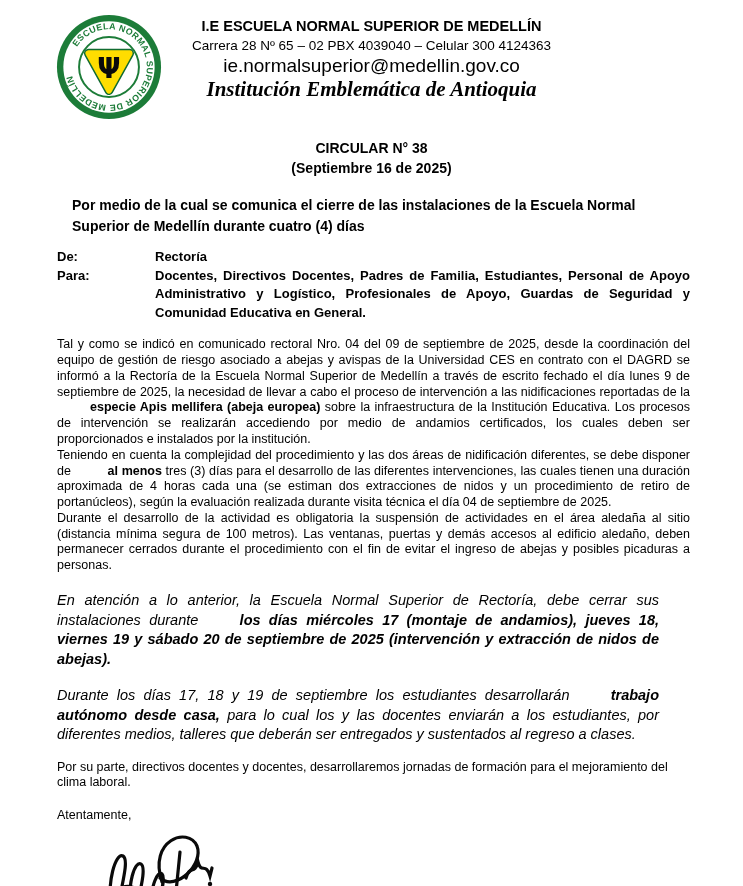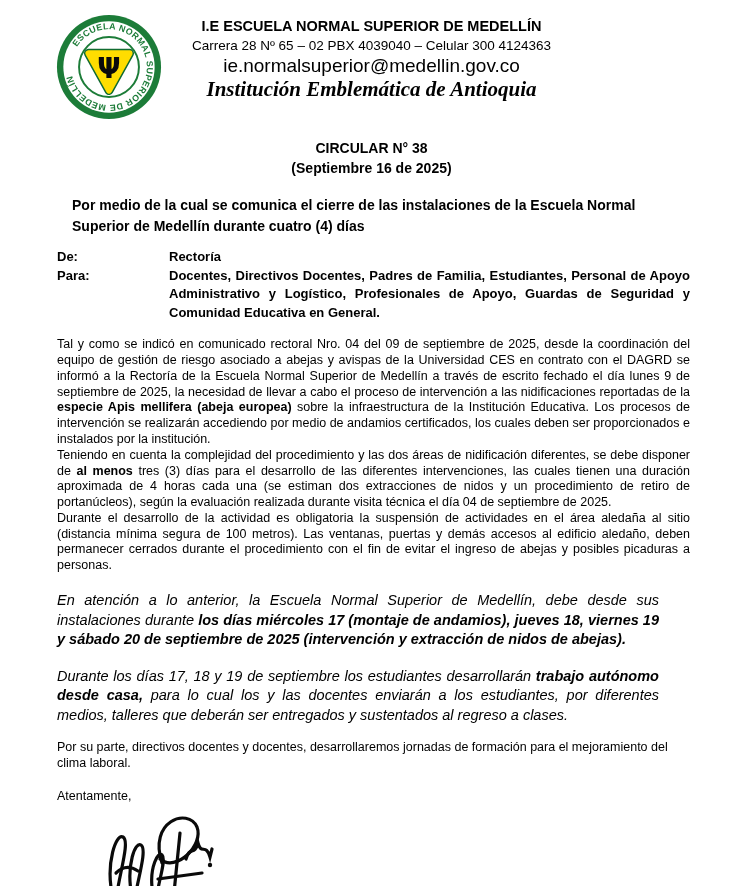--- a/index.html
+++ b/index.html
@@ -46,21 +46,21 @@
     line-height: 21px;
   }
   
   .meta {
     margin: 11px 53px 0 57px;
     font-weight: bold;
     font-size: 13px;
     line-height: 18.5px;
   }
   .meta .row { display: flex; }
-  .meta .label { flex: none; width: 112px; }
+  .meta .label { flex: none; width: 98px; }
   .meta .value { flex: 1; text-align: justify; }
   
   .body-block {
     margin: 15px 53px 0 57px;
     font-size: 12.5px;
     line-height: 15.8px;
     text-align: justify;
   }
   .body-block p { margin: 0; }
   .italic-para {
@@ -71,21 +71,21 @@
     text-align: justify;
   }
   .plain-para {
     margin: 15px 53px 0 57px;
     font-size: 12.5px;
     line-height: 15.8px;
     text-align: left;
   }
   .closing { margin: 17px 53px 0 57px; font-size: 12.5px; }
   .signature-wrap { margin: 4px 0 0 100px; height: 70px; }
-  b { font-weight: bold; }
+  b { font-weight: bold; margin-left: 33px; }
 </style>
 </head>
 <body>
 
 <div class="page">
 
   <header class="letterhead">
     <div class="logo">
       <svg viewBox="0 0 110 110" width="108" height="108">
         <circle cx="55" cy="55" r="53" fill="#1c7c38"></circle>
@@ -135,21 +135,21 @@
     <p>
       <span>Tal y como se indicó en comunicado rectoral Nro. 04 del 09 de septiembre de 2025, desde la coordinación del equipo de gestión de riesgo asociado a abejas y avispas de la Universidad CES en contrato con el DAGRD se informó a la Rectoría de la Escuela Normal Superior de Medellín a través de escrito fechado el día lunes 9 de septiembre de 2025, la necesidad de llevar a cabo el proceso de intervención a las nidificaciones reportadas de la </span><b>especie Apis mellifera (abeja europea)</b><span> sobre la infraestructura de la Institución Educativa. Los procesos de intervención se realizarán accediendo por medio de andamios certificados, los cuales deben ser proporcionados e instalados por la institución.</span>
     </p>
     <p>
       <span>Teniendo en cuenta la complejidad del procedimiento y las dos áreas de nidificación diferentes, se debe disponer de </span><b>al menos</b><span> tres (3) días para el desarrollo de las diferentes intervenciones, las cuales tienen una duración aproximada de 4 horas cada una (se estiman dos extracciones de nidos y un procedimiento de retiro de portanúcleos), según la evaluación realizada durante visita técnica el día 04 de septiembre de 2025.</span>
     </p>
     <p>Durante el desarrollo de la actividad es obligatoria la suspensión de actividades en el área aledaña al sitio (distancia mínima segura de 100 metros). Las ventanas, puertas y demás accesos al edificio aledaño, deben permanecer cerrados durante el procedimiento con el fin de evitar el ingreso de abejas y posibles picaduras a personas.</p>
   </div>
 
   <div class="italic-para">
-    <span>En atención a lo anterior, la Escuela Normal Superior de Medellín, debe desde sus instalaciones durante </span><b>los días miércoles 17 (montaje de andamios), jueves 18, viernes 19 y sábado 20 de septiembre de 2025 (intervención y extracción de nidos de abejas).</b>
+    <span>En atención a lo anterior, la Escuela Normal Superior de Rectoría, debe cerrar sus instalaciones durante </span><b>los días miércoles 17 (montaje de andamios), jueves 18, viernes 19 y sábado 20 de septiembre de 2025 (intervención y extracción de nidos de abejas).</b>
   </div>
 
   <div class="italic-para">
     <span>Durante los días 17, 18 y 19 de septiembre los estudiantes desarrollarán </span><b>trabajo autónomo desde casa,</b><span> para lo cual los y las docentes enviarán a los estudiantes, por diferentes medios, talleres que deberán ser entregados y sustentados al regreso a clases.</span>
   </div>
 
   <div class="plain-para">Por su parte, directivos docentes y docentes, desarrollaremos jornadas de formación para el mejoramiento del clima laboral.</div>
 
   <div class="closing">Atentamente,</div>
 

